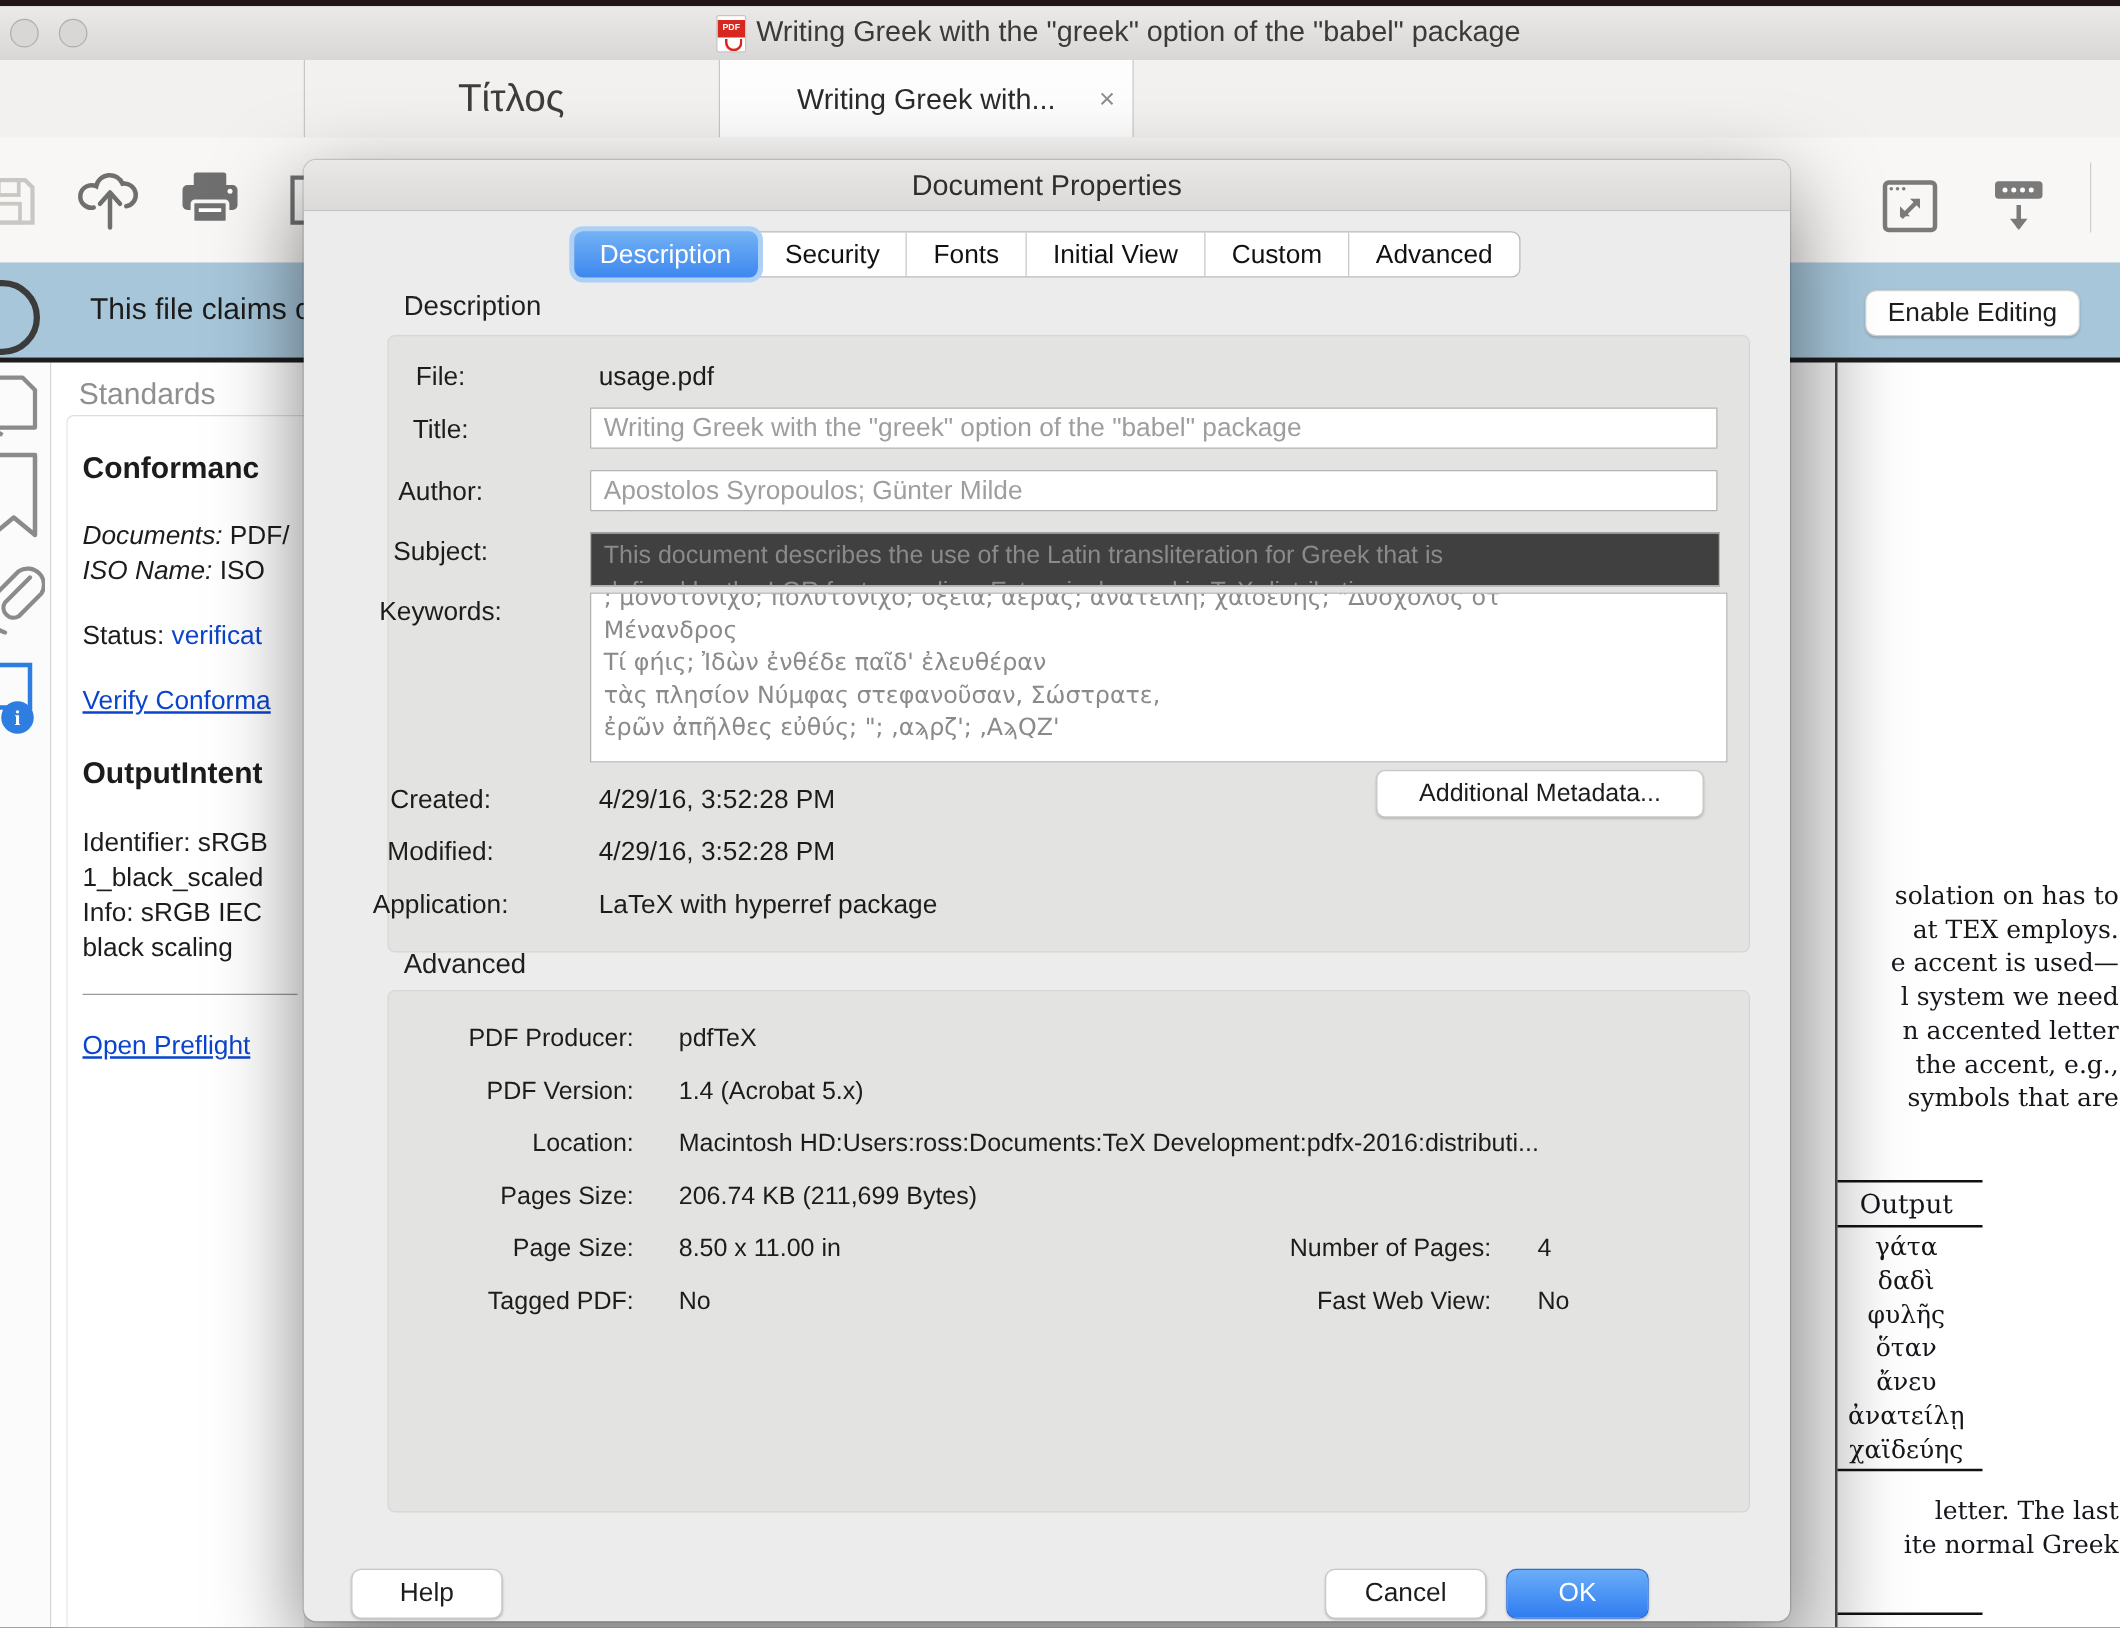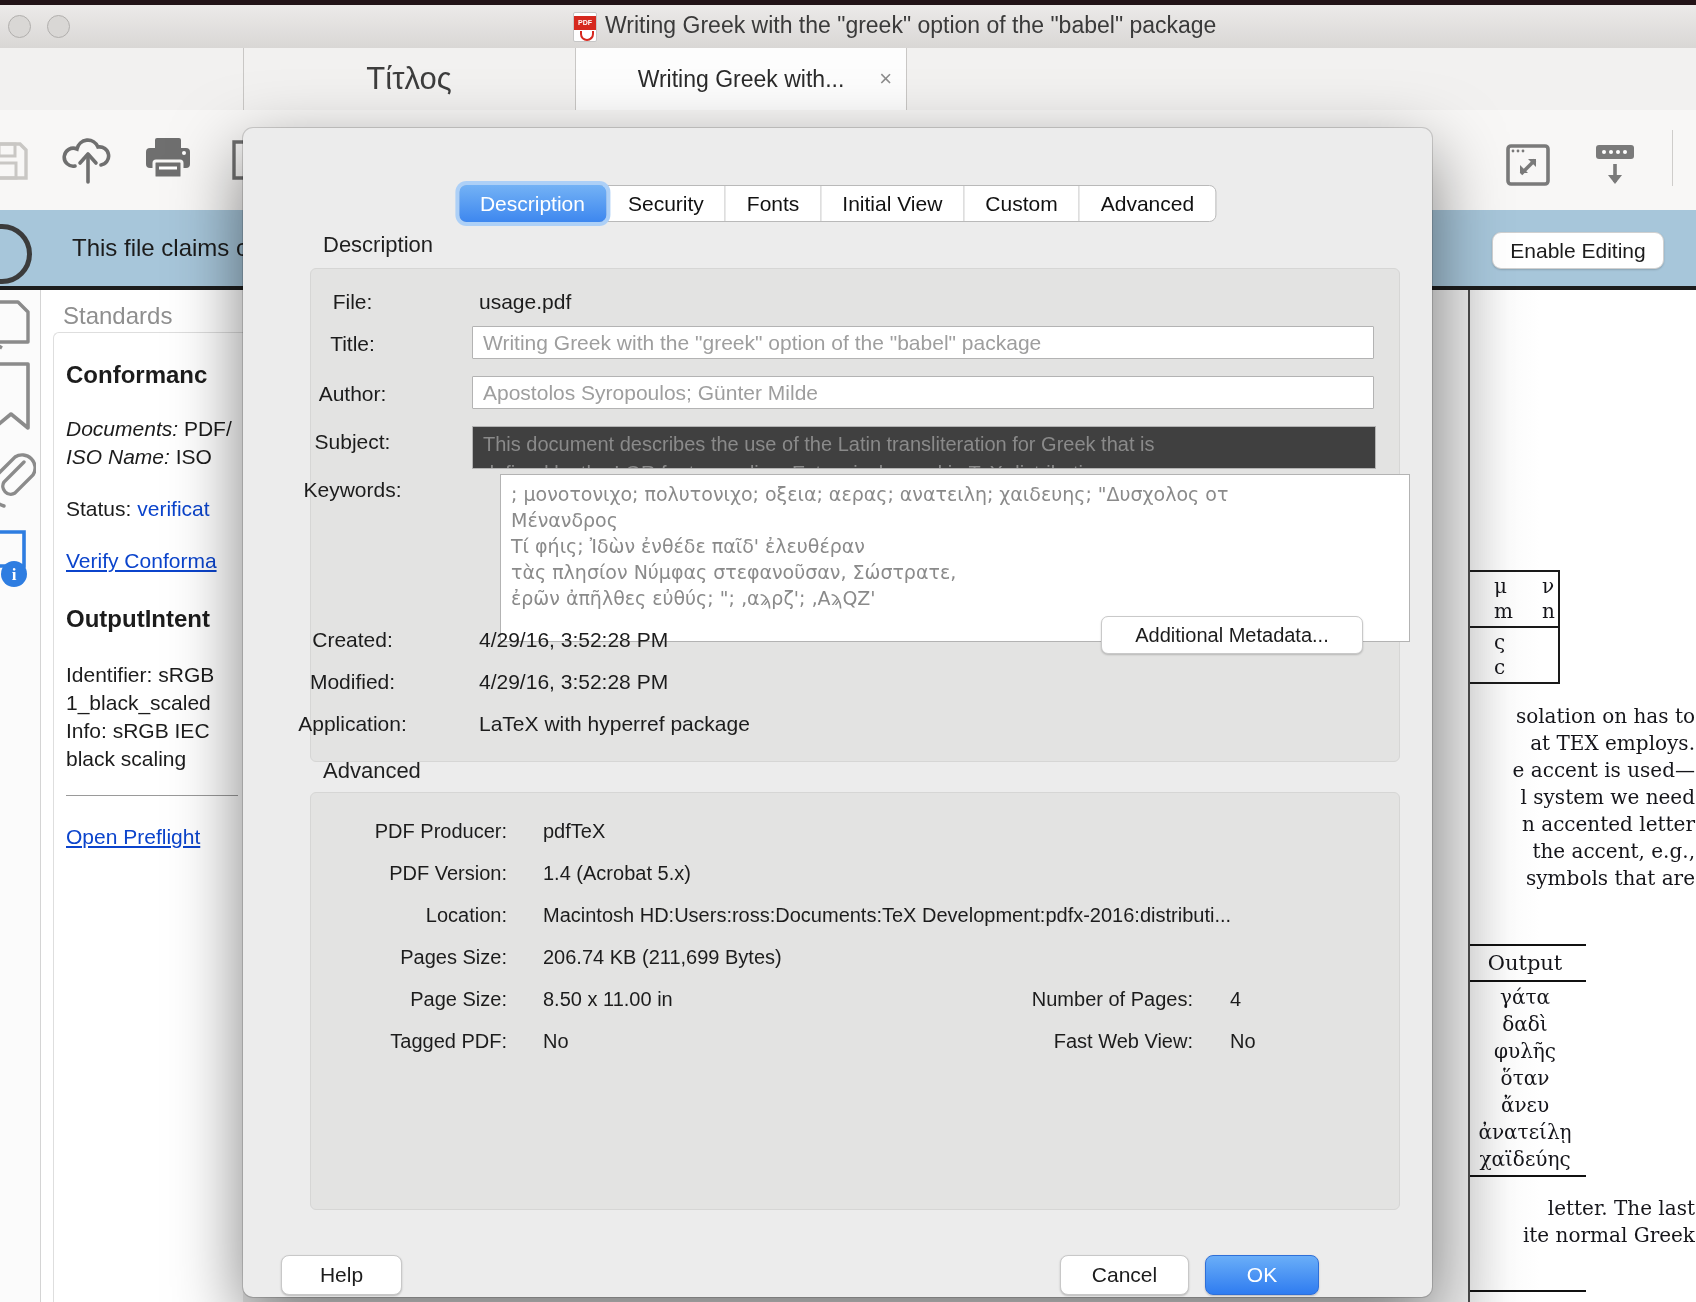--- a/index.html
+++ b/index.html
@@ -82,21 +82,21 @@
                 box-shadow:0 0 0 4px #add0f7;margin:-1px 0 -1px -1px;z-index:2;position:relative;line-height:37px;}
   .sect-label{position:absolute;font-size:22px;color:#1f1f1f;}
   .gbox{position:absolute;left:67px;width:1088px;background:#e3e3e2;border:1px solid #d6d6d5;border-radius:6px;}
   .frow-label{position:absolute;width:205px;text-align:center;font-size:21px;color:#1c1c1c;white-space:nowrap;}
   .frow-value{position:absolute;left:236px;font-size:21px;color:#1c1c1c;white-space:nowrap;}
   .tinput{position:absolute;left:229px;width:880px;height:31px;background:#fff;border:1px solid #b3b3b3;
           font-family:"Liberation Sans",sans-serif;font-size:21px;color:#9e9e9e;padding:0 10px;border-radius:1px;}
   .subjbox{position:absolute;left:229px;width:882px;height:35px;background:#404040;border:1px solid #b3b3b3;
            overflow:hidden;font-size:20px;color:#8a8a8a;padding:3px 10px;line-height:29px;white-space:nowrap;}
   .kwbox{position:absolute;left:229px;top:346px;width:888px;height:134px;background:#fff;border:1px solid #b3b3b3;
-         overflow:hidden;font-family:"DejaVu Sans",sans-serif;font-size:19px;color:#8a8a8a;padding:16px 10px;line-height:26px;white-space:nowrap;margin-left:28px;}
+         overflow:hidden;font-family:"DejaVu Sans",sans-serif;font-size:19px;color:#8a8a8a;padding:0 10px;line-height:26px;white-space:nowrap;}
   .kwbox .first{margin-top:-10px;}
   .meta-btn{position:absolute;left:858px;top:488px;width:260px;height:36px;background:#fff;border:1px solid #c9c9c9;border-radius:7px;
             text-align:center;line-height:36px;font-size:20px;color:#1c1c1c;box-shadow:0 1px 2px rgba(0,0,0,.2);}
   .arow-label{position:absolute;width:255px;text-align:right;font-size:20px;color:#1c1c1c;white-space:nowrap;}
   .arow-value{position:absolute;left:300px;font-size:20px;color:#1c1c1c;white-space:nowrap;}
   .arow-label.r{left:700px;width:250px;}
   .arow-value.r{left:987px;}
   .dlg-btn{position:absolute;top:1127px;height:38px;background:#fff;border:1px solid #c8c8c8;border-radius:8px;
            text-align:center;line-height:38px;font-size:21px;color:#1c1c1c;box-shadow:0 1px 2px rgba(0,0,0,.22);}
   .dlg-btn.ok{background:linear-gradient(#6aaef8,#2f7cf0);color:#fff;border:1px solid #2f6fd8;}
@@ -219,30 +219,20 @@
       <div class="pb-text" style="top:358px;">1_black_scaled</div>
       <div class="pb-text" style="top:386px;">Info: sRGB IEC</div>
       <div class="pb-text" style="top:414px;">black scaling</div>
       <div class="pb-rule" style="top:462px;"></div>
       <div class="pb-text pb-link" style="top:492px;">Open Preflight</div>
     </div>
   </div>
 
   <div class="abs gutter"></div>
   <div class="abs pdf-page">
-    <div class="chtab">
-      <div class="box">
-        <div><span class="c2">μ</span><span>ν</span></div>
-        <div><span class="c2">m</span><span>n</span></div>
-      </div>
-      <div class="box">
-        <div>ς</div>
-        <div>c</div>
-      </div>
-    </div>
     <div class="para">
       <div>solation on has to</div>
       <div>at TEX employs.</div>
       <div>e accent is used—</div>
       <div>l system we need</div>
       <div>n accented letter</div>
       <div>the accent, e.g.,</div>
       <div>symbols that are</div>
     </div>
     <div class="outtab">
@@ -259,20 +249,21 @@
       <div class="rule"></div>
     </div>
     <div class="tail">
       <div>letter.  The last</div>
       <div>ite normal Greek</div>
     </div>
     <div class="bottomrule"></div>
   </div>
 
   <div class="abs dialog">
+    <div class="dlg-header">Document Properties</div>
 
     <div class="seg-wrap">
       <div class="seg selected">Description</div>
       <div class="seg">Security</div>
       <div class="seg">Fonts</div>
       <div class="seg">Initial View</div>
       <div class="seg">Custom</div>
       <div class="seg">Advanced</div>
     </div>
 

